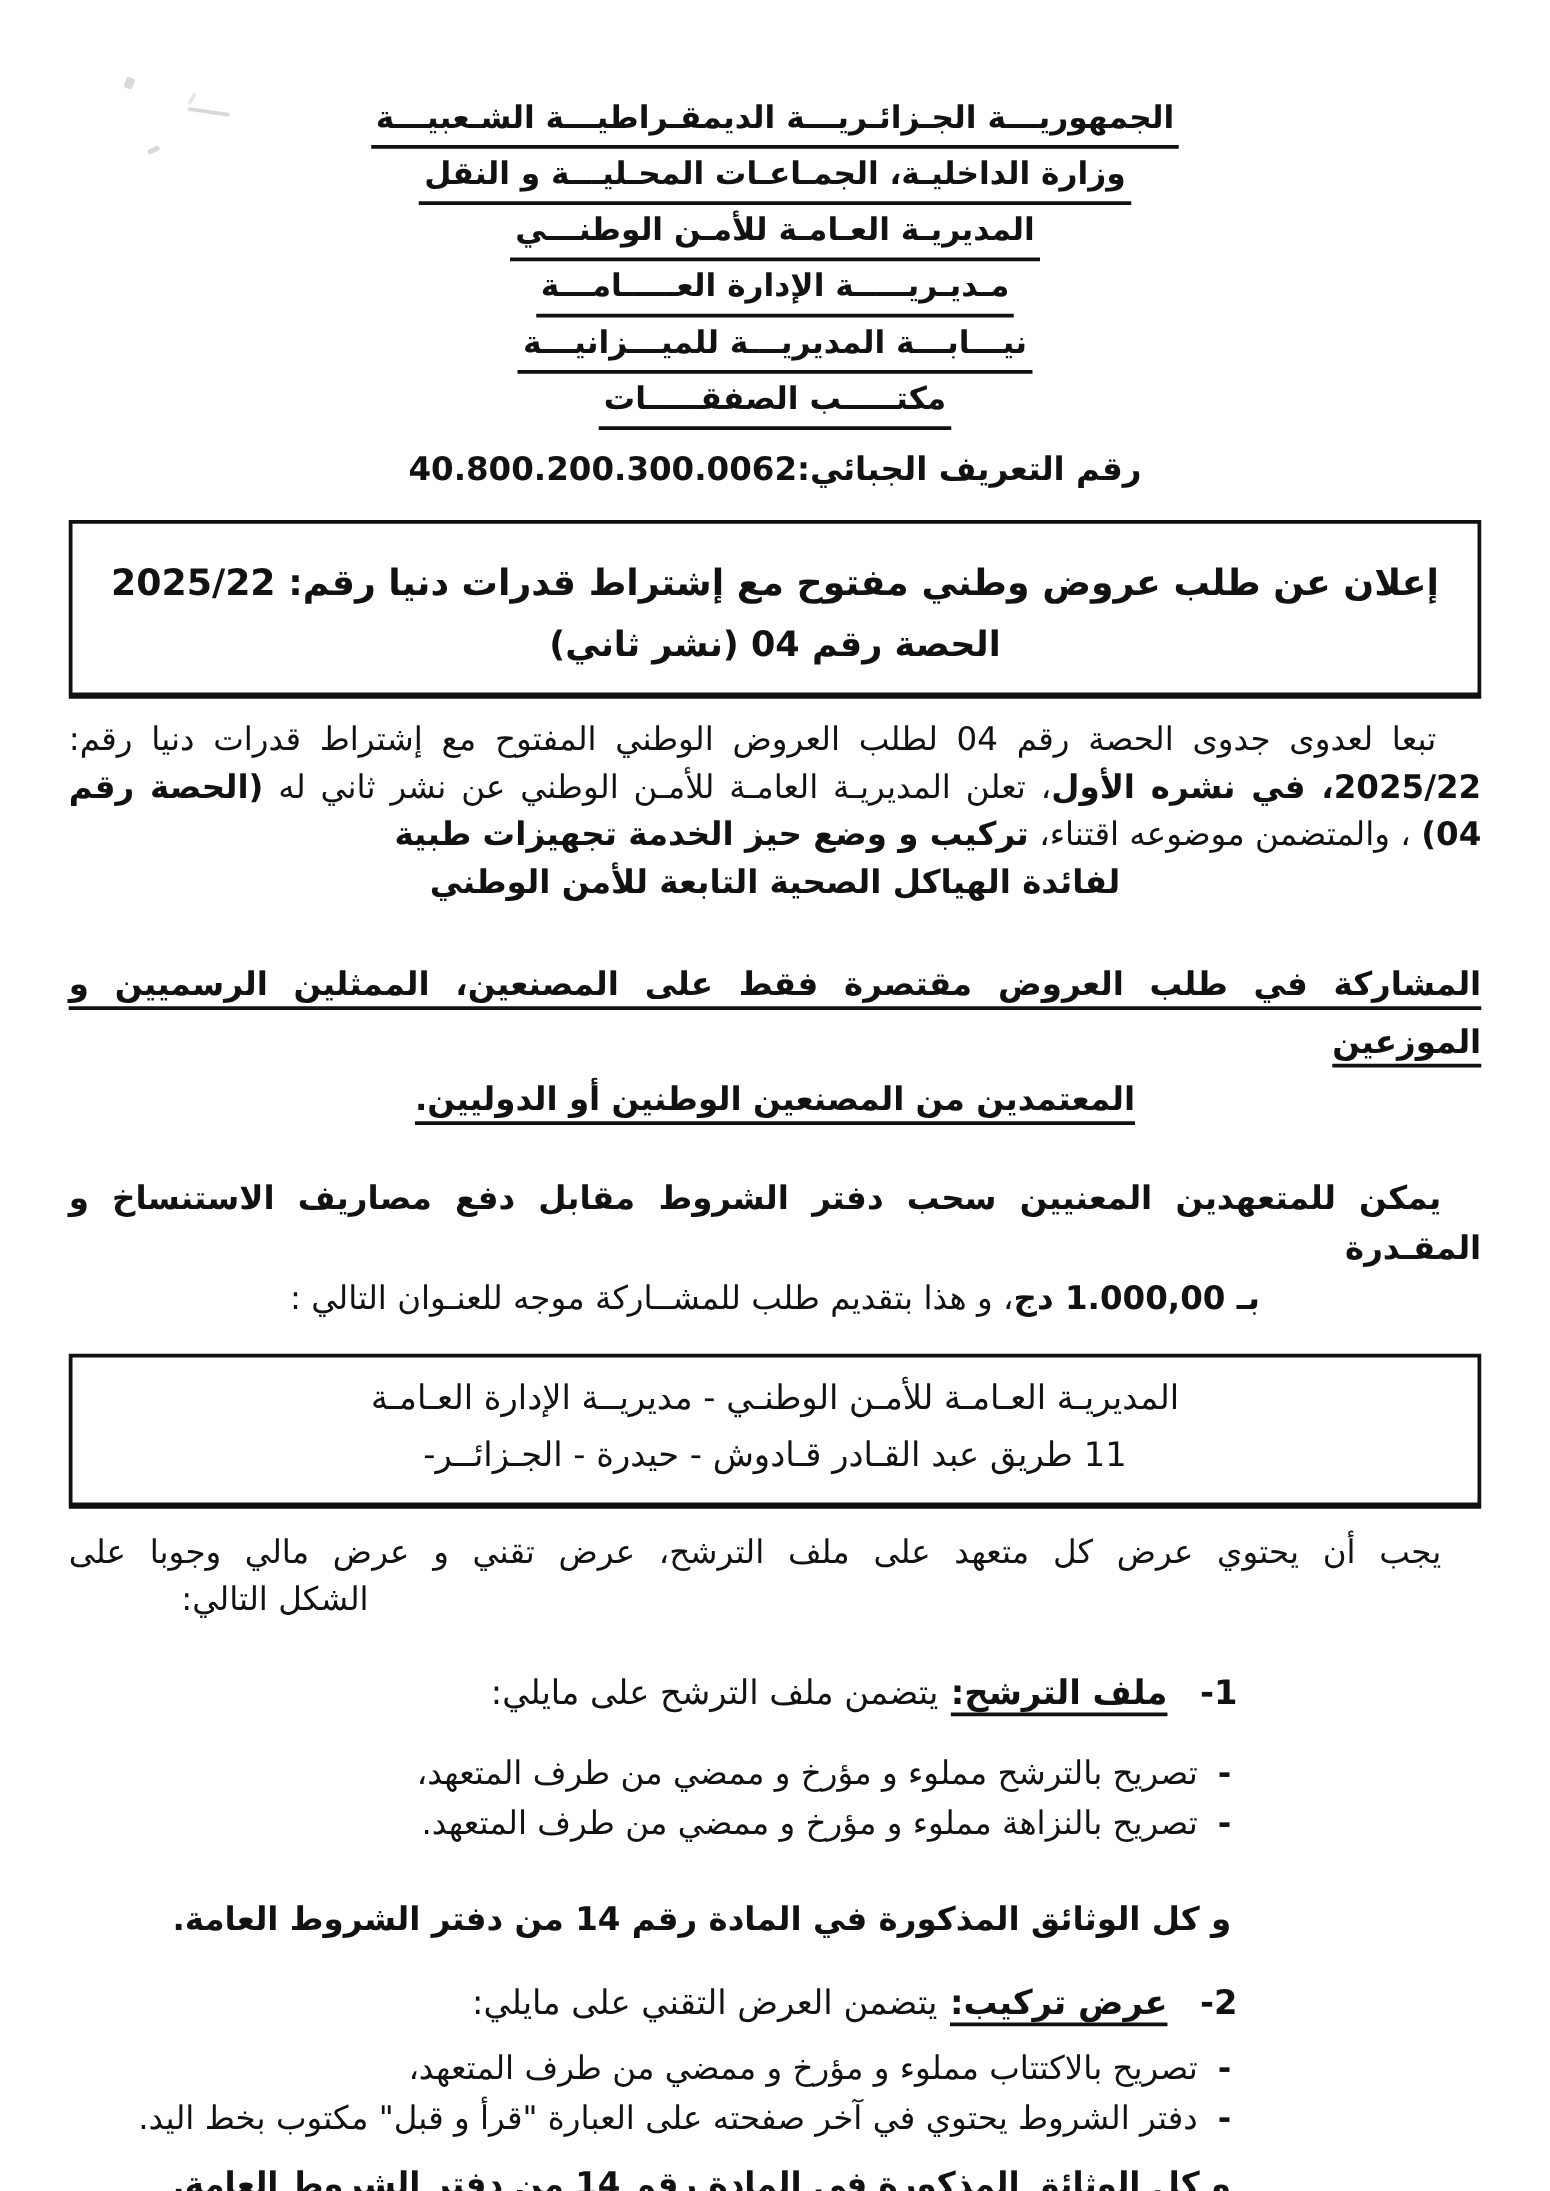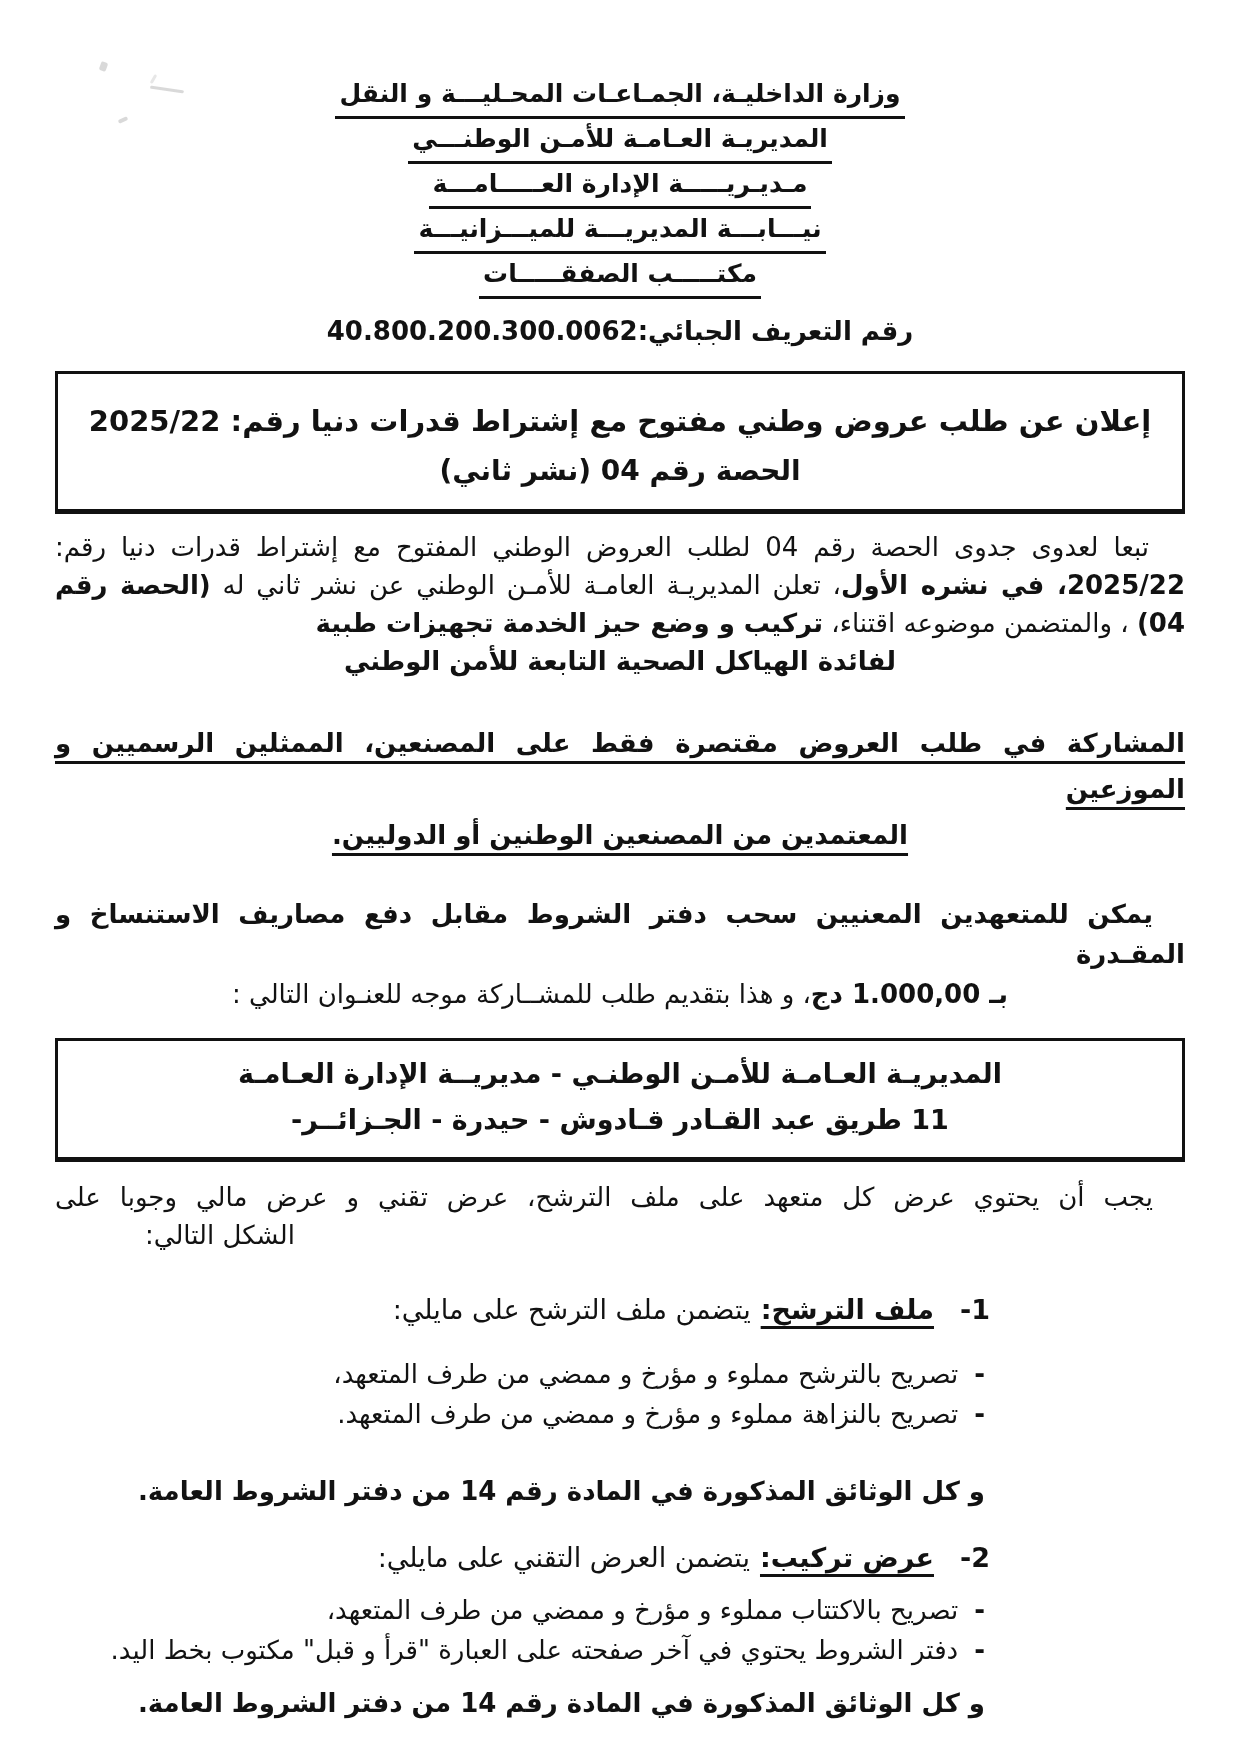--- a/index.html
+++ b/index.html
@@ -42,21 +42,21 @@
   }
   .participation .pl1{text-align:justify;text-align-last:justify;}
   .participation .pl2{text-align:center;}
 
   .fees{margin-top:36px;font-size:26px;line-height:40px;}
   .fees .fl1{text-align:justify;text-align-last:justify;text-indent:32px;font-weight:bold;}
   .fees .fl2{text-align:center;}
 
   .address-box{
     margin-top:24px;border:3px solid #111;border-bottom-width:5px;
-    padding:10px 20px 14px 20px;text-align:center;font-weight:bold;
+    padding:10px 20px 14px 20px;text-align:center;font-weight:normal;
   }
   .address-box .al{font-size:27px;line-height:46px;}
 
   .offer{margin-top:16px;font-size:26px;line-height:38px;}
   .offer .ol1{text-align:justify;text-align-last:justify;text-indent:32px;}
   .offer .ol2{text-align:right;padding-left:90px;text-align:left;direction:rtl;}
   .offer .ol2{text-align:left;}
 
   .section-header{margin-top:36px;padding-right:195px;font-size:27px;line-height:40px;}
   .sec-num{font-weight:bold;margin-left:26px;}
@@ -84,20 +84,21 @@
 </head>
 <body>
 
 <div class="artifact a1"></div>
 <div class="artifact a2"></div>
 <div class="artifact a3"></div>
 <div class="artifact a4"></div>
 
 <div class="page">
 
+  <div class="hdr-line"><span class="u">الجمهوريـــة الجـزائـريـــة الديمقـراطيـــة الشـعبيـــة</span></div>
   <div class="hdr-line"><span class="u">وزارة الداخليـة، الجمـاعـات المحـليـــة و النقل</span></div>
   <div class="hdr-line"><span class="u">المديريـة العـامـة للأمـن الوطنـــي</span></div>
   <div class="hdr-line"><span class="u">مـديـريـــــة الإدارة العـــــامـــة</span></div>
   <div class="hdr-line"><span class="u">نيـــابـــة المديريـــة للميـــزانيـــة</span></div>
   <div class="hdr-line"><span class="u">مكتـــــب الصفقـــــات</span></div>
 
   <div class="tax-line">رقم التعريف الجبائي:40.800.200.300.0062</div>
 
   <div class="title-box">
     <div class="l1">إعلان عن طلب عروض وطني مفتوح مع إشتراط قدرات دنيا  رقم: 2025/22</div>

